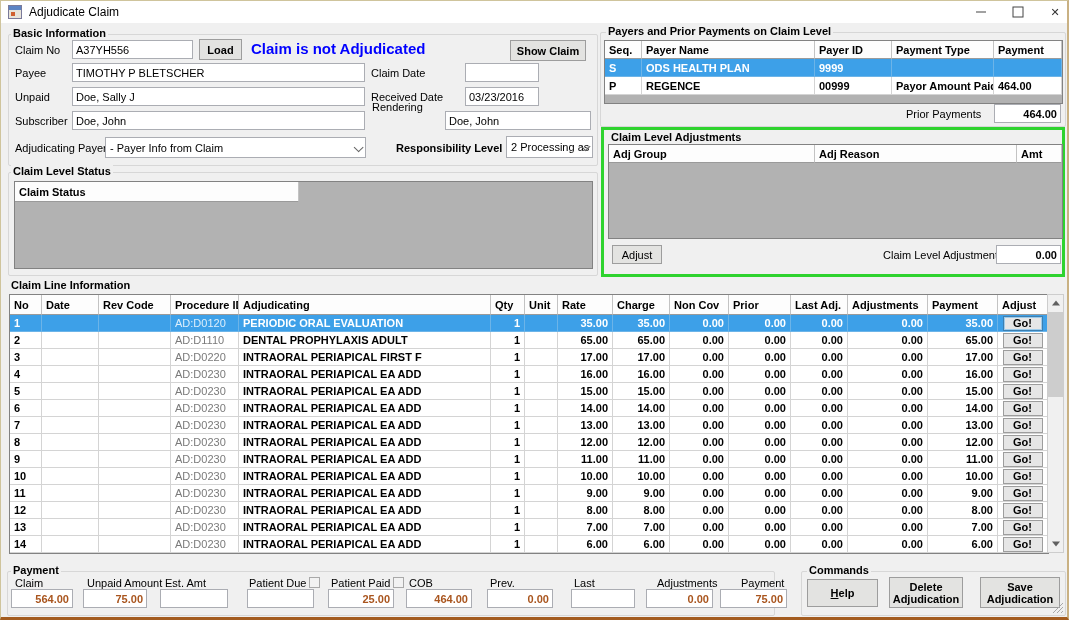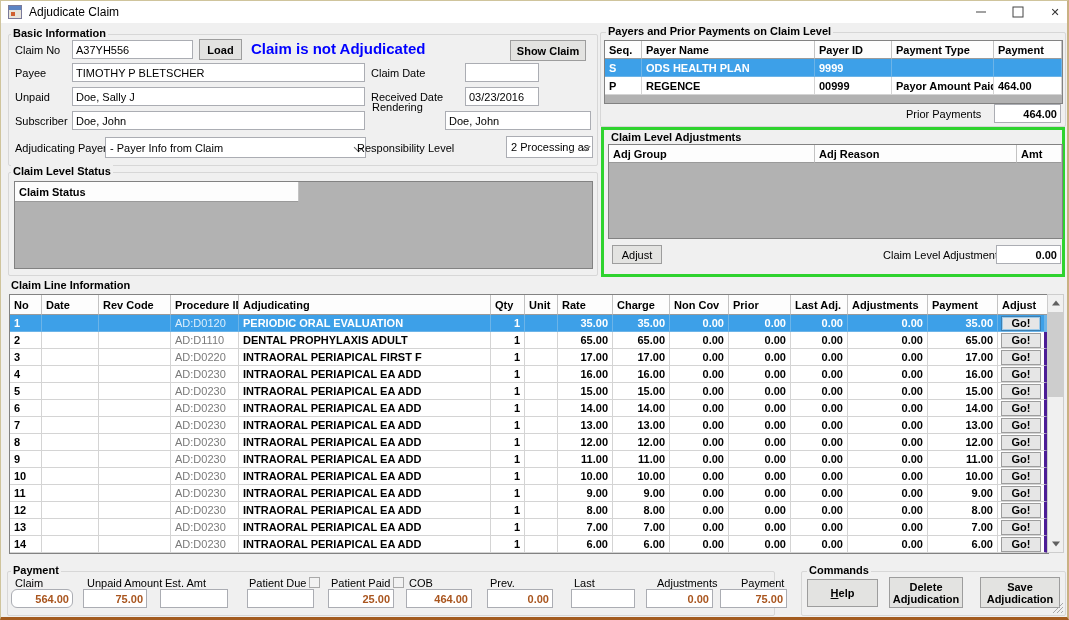--- a/index.html
+++ b/index.html
@@ -30,21 +30,21 @@
   .chk{position:absolute;width:11px;height:11px;box-sizing:border-box;background:#f2f2f2;border:1px solid #a9a9a9;}
   
   .grid{position:absolute;box-sizing:content-box;background:var(--graybody);border:1px solid #828282;display:grid;align-content:start;}
   .hc{background:#fdfdfd;border-right:1px solid #c3c3c3;border-bottom:1px solid #9a9a9a;font:bold 11px "Liberation Sans",sans-serif;padding:0 4px;display:flex;align-items:center;box-sizing:border-box;overflow:hidden;white-space:nowrap;}
   .dc{background:#fff;border-right:1px solid #d4d4d4;border-bottom:1px solid #d4d4d4;font-size:11px;padding:0 4px;display:flex;align-items:center;box-sizing:border-box;overflow:hidden;white-space:nowrap;}
   .dc.b{font-weight:bold;}
   .dc.r{justify-content:flex-end;}
   .dc.proc{color:#7a7a7a;}
   .dc.sel{background:var(--sel);color:#fff;border-right-color:#6cb4e8;border-bottom-color:#6cb4e8;}
   .dc.sel.proc{color:#dceefb;}
-  .gocell{background:#fff;border-right:4px solid #4c1d95;border-bottom:1px solid #d4d4d4;display:flex;align-items:center;justify-content:center;box-sizing:border-box;}
+  .gocell{background:#fff;border-right:1px solid #4c1d95;border-bottom:1px solid #d4d4d4;display:flex;align-items:center;justify-content:center;box-sizing:border-box;}
   .gocell.sel{background:var(--sel);border-right-color:#6cb4e8;border-bottom-color:#6cb4e8;}
   .gobtn{width:40px;height:15px;background:#e6e6e6;border:1px solid #9d9d9d;font:bold 11px "Liberation Sans",sans-serif;line-height:12px;text-align:center;box-sizing:border-box;}
   .gobtn.focus{border:1px solid #3c7fb1;box-shadow:inset 0 0 0 1px #9ecbea;}
   
   #status-msg{position:absolute;left:250px;top:39px;font:bold 15px "Liberation Sans",sans-serif;color:var(--blue);}
   
   #green-box{position:absolute;left:600px;top:126px;width:464px;height:150px;box-sizing:border-box;border:3px solid var(--green);}
   
   #vsb{position:absolute;left:1046px;top:293px;width:17px;height:259px;background:#f0f0f0;border:1px solid #cdcdcd;box-sizing:border-box;}
   .sb-arrow{position:absolute;left:0;width:15px;height:16px;background:#f0f0f0;}
@@ -88,21 +88,21 @@
   <div class="lbl" style="left:370px;top:90px;">Received Date</div>
   <input class="tb" style="left: 464px; top: 86px; width: 74px; height: 19px;" value="03/23/2016">
 
   <div class="lbl" style="left:14px;top:114px;">Subscriber</div>
   <input class="tb" style="left: 71px; top: 110px; width: 293px; height: 19px;" value="Doe, John">
   <div class="lbl" style="left:371px;top:100px;">Rendering</div>
   <input class="tb" style="left: 444px; top: 110px; width: 146px; height: 19px;" value="Doe, John">
 
   <div class="lbl" style="left:14px;top:141px;">Adjudicating Payer</div>
   <div class="combo" style="left:104px;top:136px;width:261px;height:21px;">- Payer Info from Claim</div>
-  <div class="lbl" style="left:356px;top:141px;">Responsibility Level</div>
+  <div class="lbl" style="left:395px;top:141px;font-weight:bold;">Responsibility Level</div>
   <div class="combo" style="left:505px;top:135px;width:87px;height:22px;">2 Processing as Seconc</div>
 
   <div class="gbox" style="left:7px;top:171px;width:588px;height:102px;"></div>
   <div class="blbl" style="left:10px;top:164px;">Claim Level Status</div>
   <div class="grid" id="status-grid" style="left:13px;top:180px;width:577px;height:86px;grid-template-columns:284px 293px;grid-auto-rows:20px;">
       <div class="hc" style="height: 20px;">Claim Status</div>
     </div>
 
   <div class="gbox" style="left:599px;top:31px;width:464px;height:93px;"></div>
   <div class="blbl" style="left:605px;top:24px;">Payers and Prior Payments on Claim Level</div>
@@ -397,21 +397,21 @@
   <div id="vsb">
     <div class="sb-arrow" id="sb-up"></div>
     <div id="sb-thumb"></div>
     <div class="sb-arrow" id="sb-down"></div>
   </div>
 
   <div class="gbox" style="left:6px;top:570px;width:766px;height:43px;"></div>
   <div class="blbl" style="left:10px;top:563px;">Payment</div>
   <div id="payment-fields">
       <div class="lbl" style="left: 14px; top: 576px;">Claim</div>
-      <input class="tb num" value="564.00" style="left: 10px; top: 588px; width: 62px; height: 19px; border-radius: 6px;">
+      <input class="tb num" value="564.00" style="left: 10px; top: 588px; width: 62px; height: 19px;">
       <div class="lbl" style="left: 86px; top: 576px;">Unpaid Amount</div>
       <input class="tb num" value="75.00" style="left: 82px; top: 588px; width: 64px; height: 19px;">
       <div class="lbl" style="left: 164px; top: 576px;">Est. Amt</div>
       <input class="tb num" style="left: 159px; top: 588px; width: 68px; height: 19px;">
       <div class="lbl" style="left: 248px; top: 576px;">Patient Due</div>
       <div class="chk" style="left: 308px; top: 576px;"></div>
       <input class="tb num" style="left: 246px; top: 588px; width: 67px; height: 19px;">
       <div class="lbl" style="left: 330px; top: 576px;">Patient Paid</div>
       <div class="chk" style="left: 392px; top: 576px;"></div>
       <input class="tb num" value="25.00" style="left: 327px; top: 588px; width: 66px; height: 19px;">

